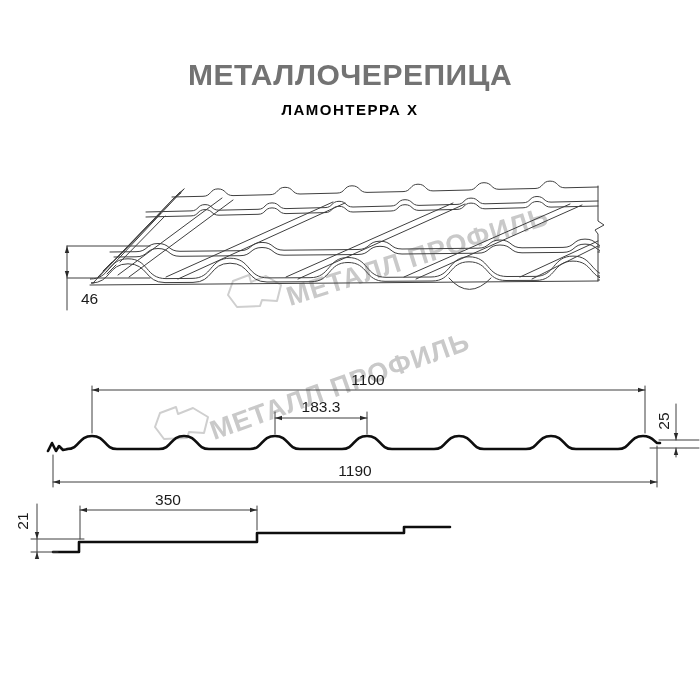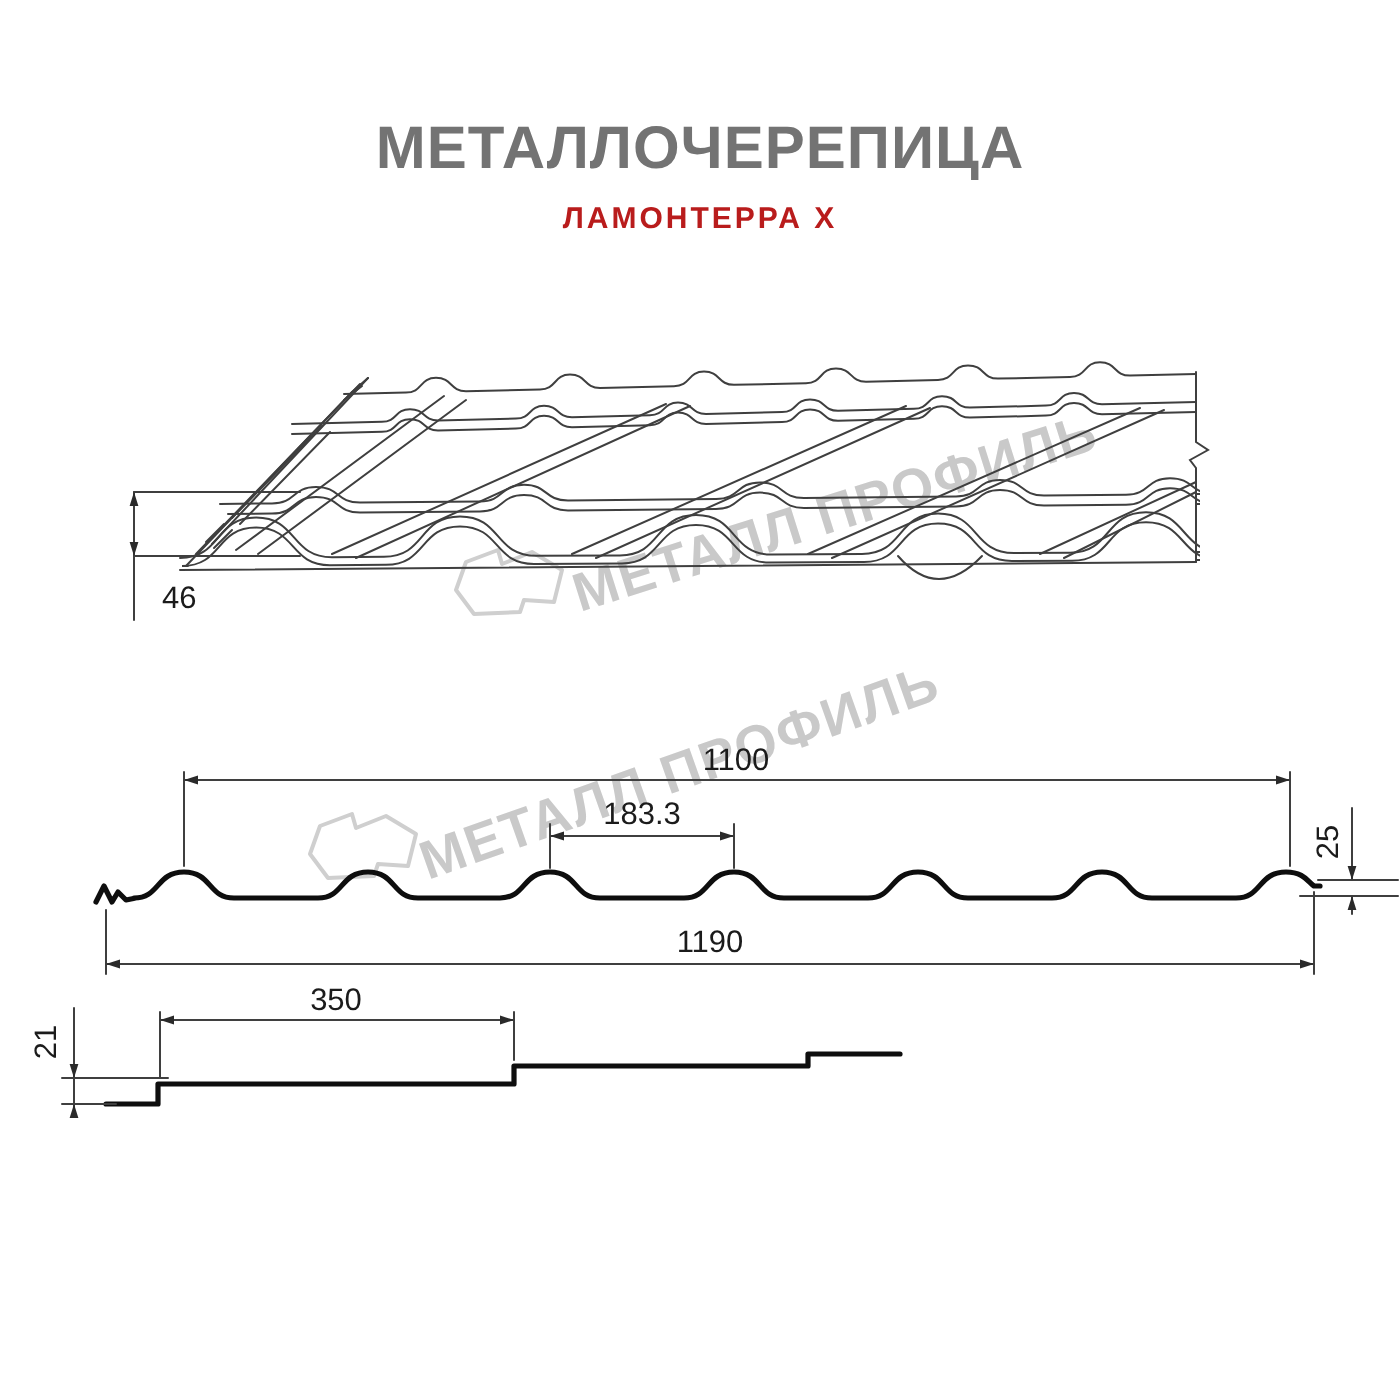--- a/index.html
+++ b/index.html
@@ -1,21 +1,21 @@
 <!DOCTYPE html>
 <html><head>
 <meta charset="utf-8">
 <style>
   html,body{margin:0;padding:0;background:#ffffff;}
   #stage{position:relative;width:700px;height:700px;background:#ffffff;overflow:hidden;
          font-family:"Liberation Sans",sans-serif;}
   .title{position:absolute;left:0;right:0;top:58px;text-align:center;
          font-size:30px;font-weight:bold;letter-spacing:.5px;color:#737373;}
   .subtitle{position:absolute;left:0;right:0;top:101px;text-align:center;
-         font-size:15px;font-weight:600;letter-spacing:1.5px;color:#b91c1c;}
+         font-size:15px;font-weight:600;letter-spacing:1.5px;color:#000000;}
   svg{position:absolute;left:0;top:0;}
   .thin{stroke:#3f3f3f;stroke-width:1;fill:none;stroke-linecap:round;}
   .thick{stroke:#0e0e0e;stroke-width:2.6;fill:none;stroke-linejoin:round;stroke-linecap:round;}
   .arrow{fill:#2a2a2a;stroke:none;}
   .dimtext{font:15.5px "Liberation Sans",sans-serif;fill:#1b1b1b;}
   .wmline{stroke:#cfcfcf;stroke-width:2;fill:none;stroke-linejoin:round;}
   .wmtext{font:700 27px "Liberation Sans",sans-serif;fill:#c9c9c9;letter-spacing:1px;}
 </style>
 </head>
 <body>

